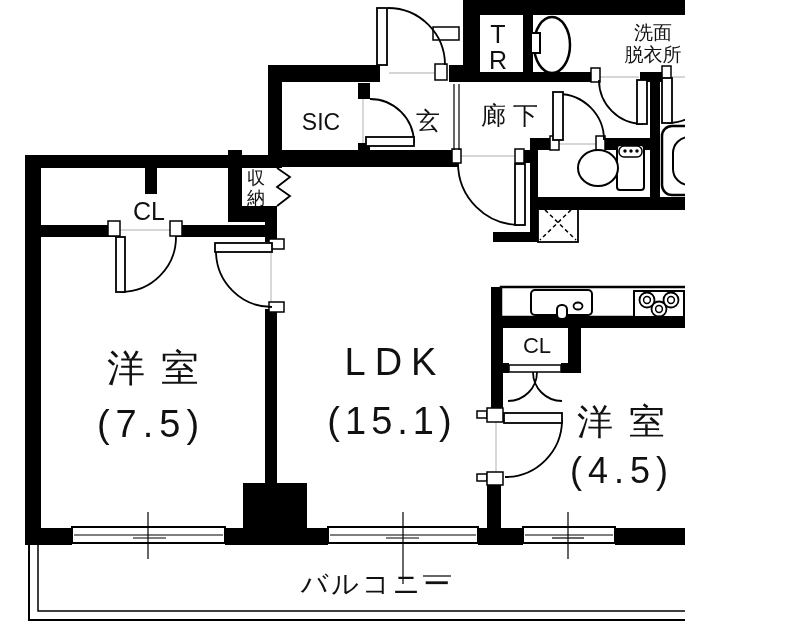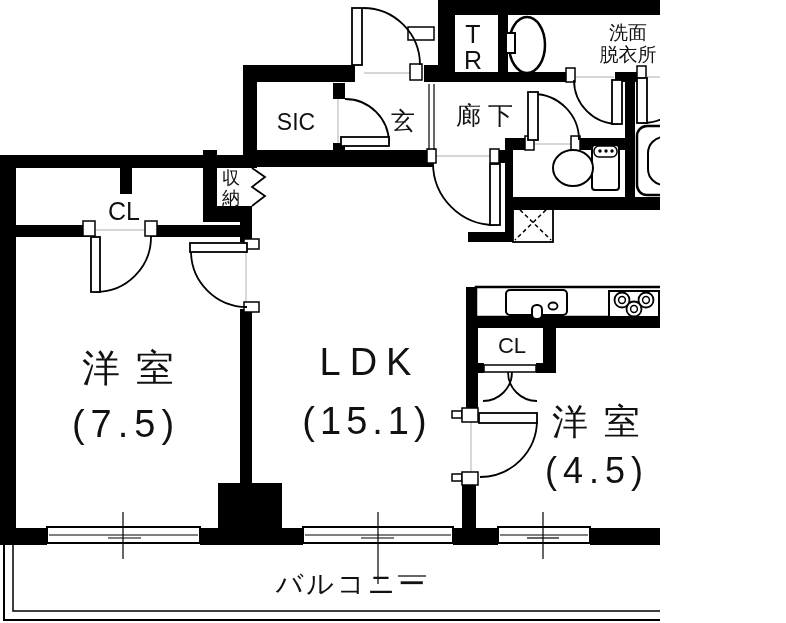--- a/index.html
+++ b/index.html
@@ -1,16 +1,16 @@
 <!DOCTYPE html>
 <html><head>
 <meta charset="utf-8">
 <style>
   html,body{margin:0;padding:0;background:#ffffff;}
-  #app{position:relative;width:660px;height:623px;background:#ffffff;overflow:hidden;}
+  #app{position:relative;width:660px;height:623px;background:#ffffff;overflow:hidden;padding-left:25px;}
   svg{display:block;}
   .wall{fill:#000000;stroke:none;}
   .arc{fill:none;stroke:#000000;stroke-width:1.8;}
   .leaf{fill:#ffffff;stroke:#000000;stroke-width:1.8;}
   .jamb{fill:#ffffff;stroke:#000000;stroke-width:1.5;}
   .fixture{fill:#ffffff;stroke:#000000;stroke-width:2;}
   .fixture-bold{fill:#ffffff;stroke:#000000;stroke-width:2.5;}
   .fixture-thin{fill:none;stroke:#000000;stroke-width:1.5;}
   .thresh{stroke:#c8c8c8;stroke-width:1.4;fill:none;}
   .thinline{stroke:#000000;stroke-width:1.2;fill:none;}

